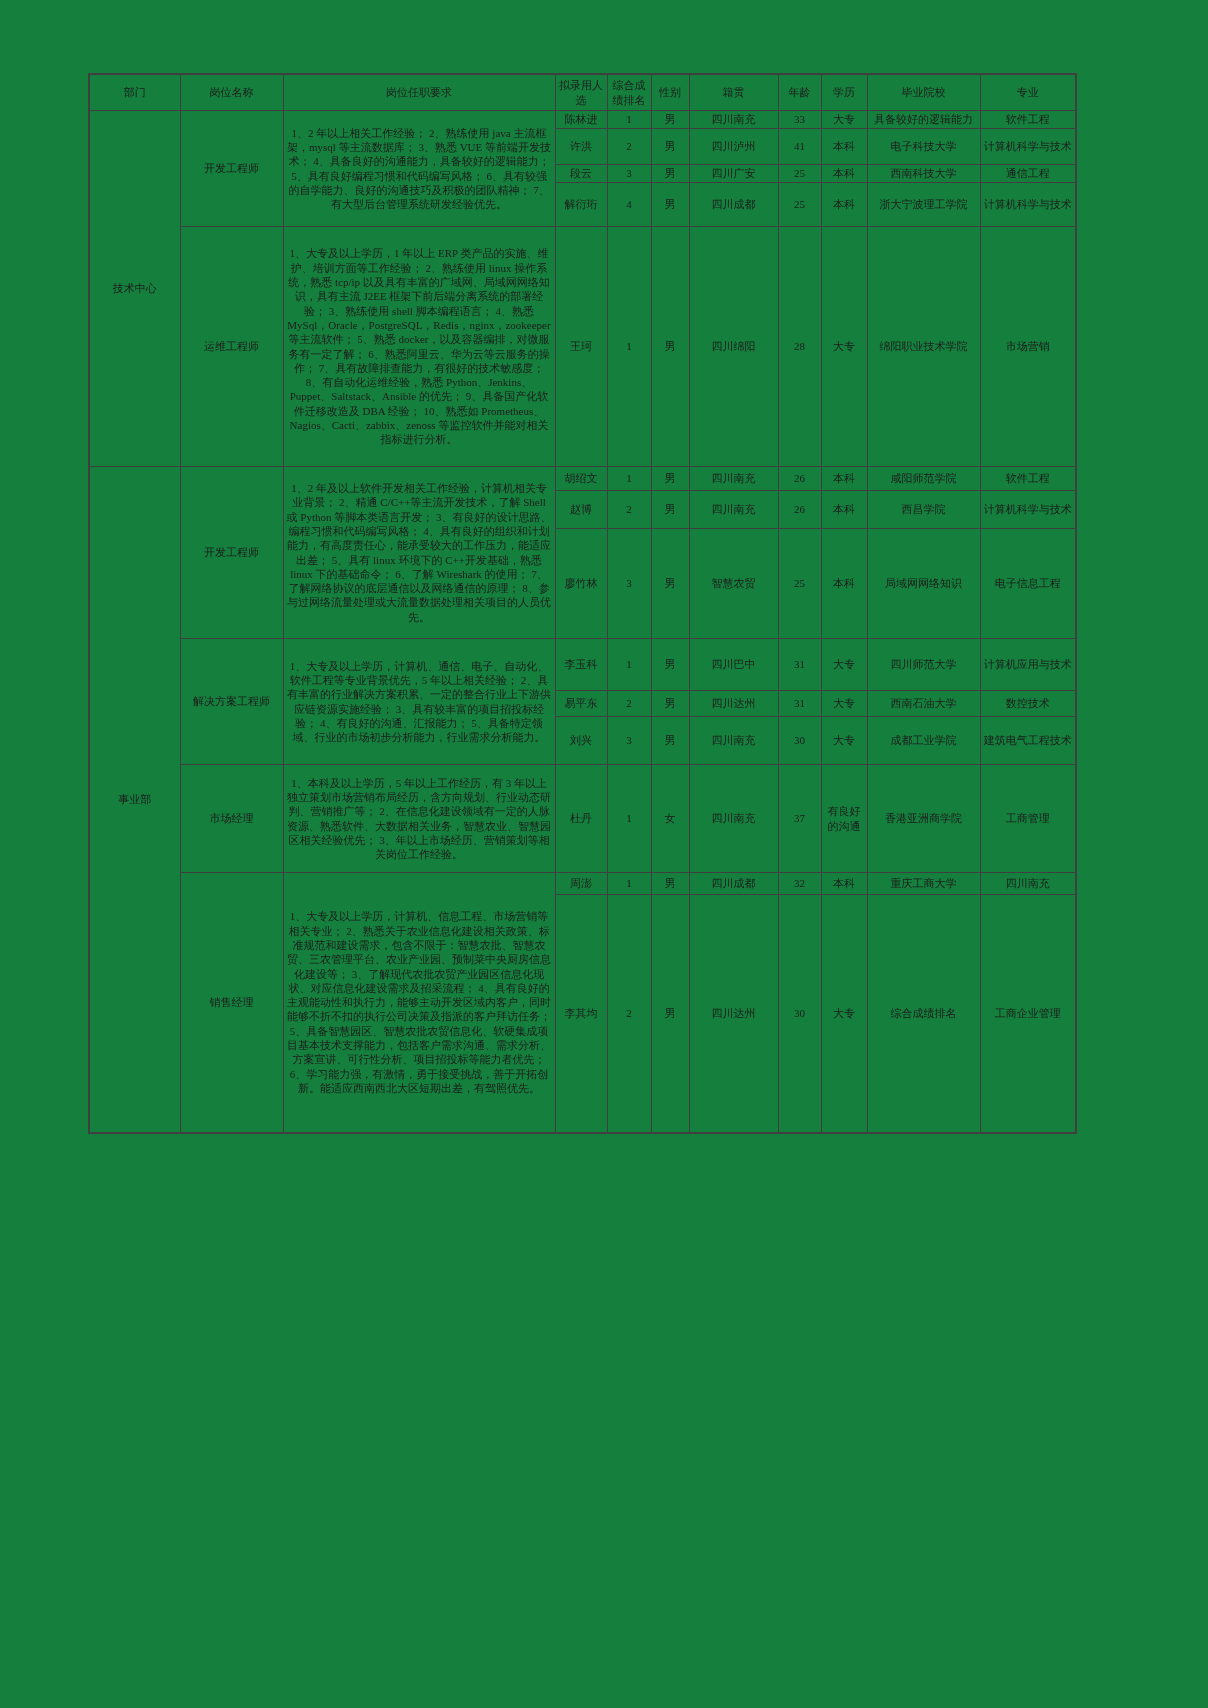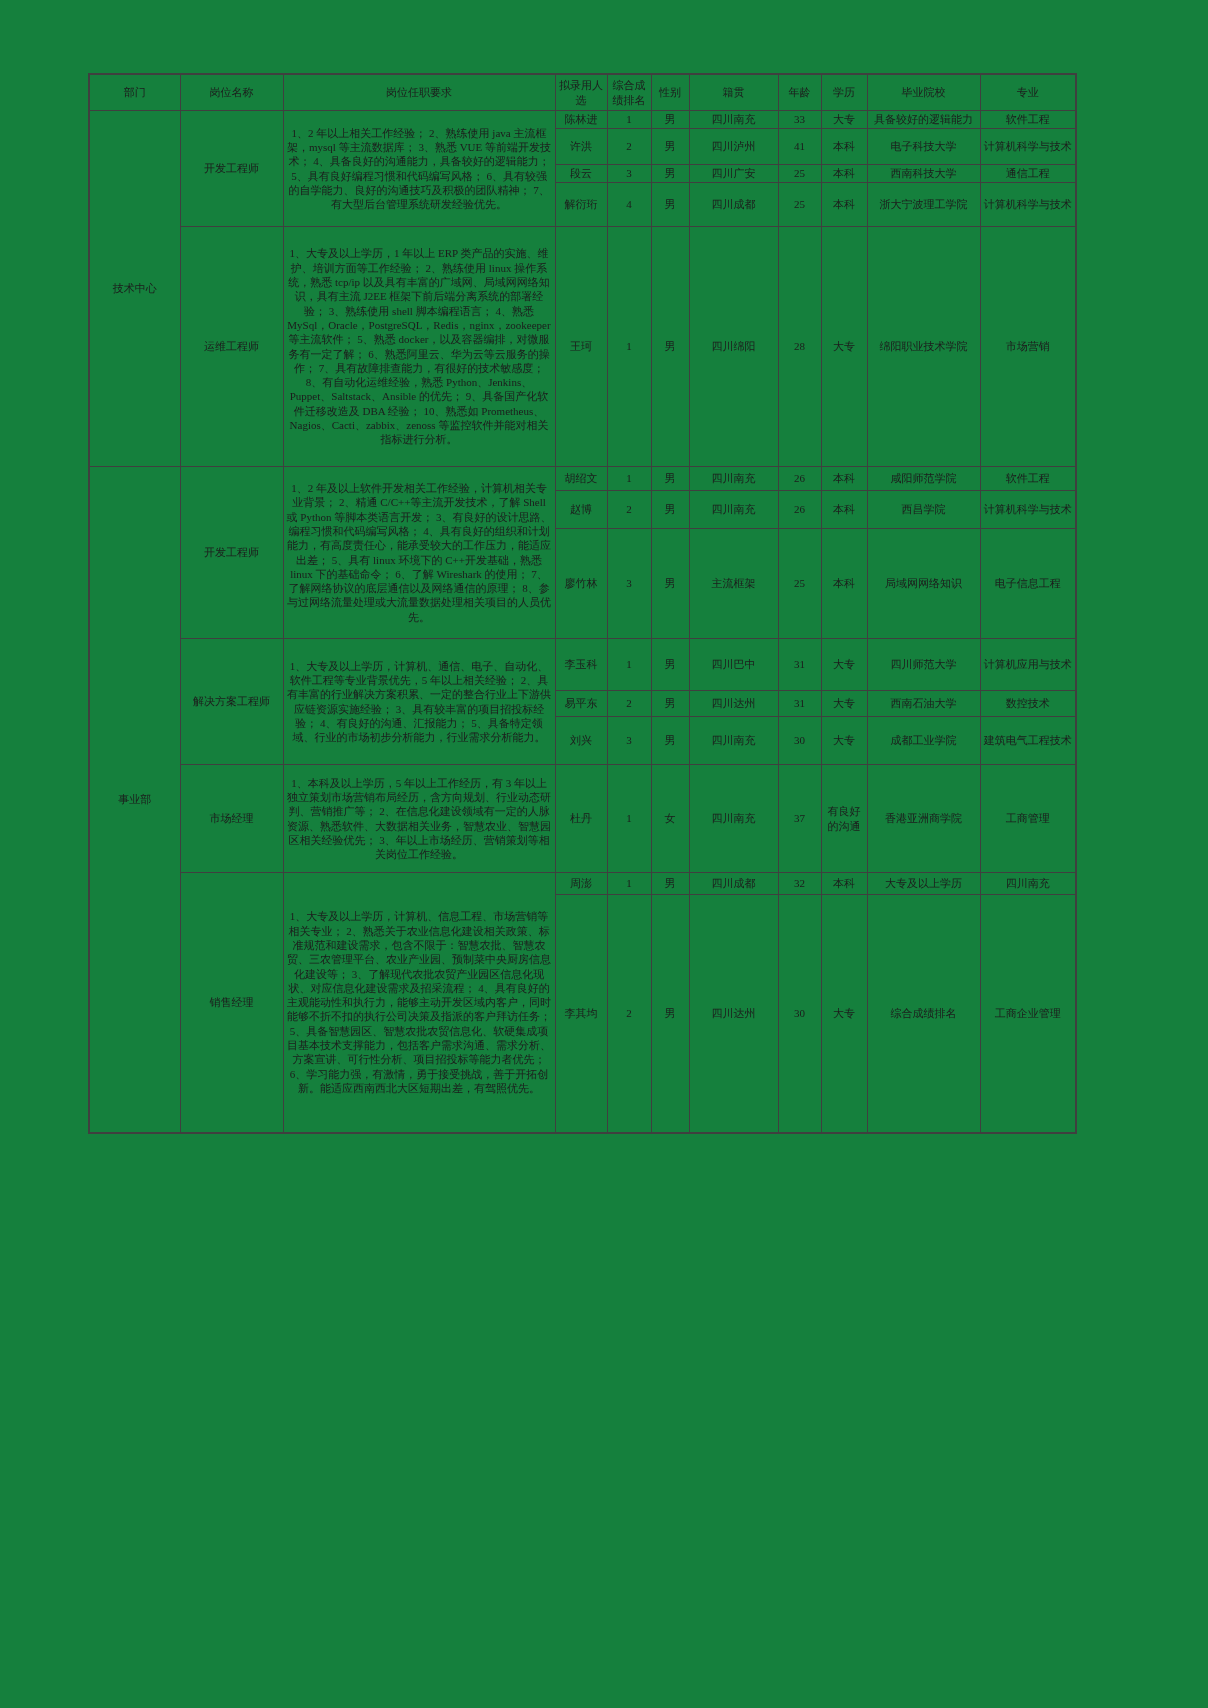--- a/index.html
+++ b/index.html
@@ -140,21 +140,21 @@
         <td>四川南充</td>
         <td>26</td>
         <td>本科</td>
         <td>西昌学院</td>
         <td>计算机科学与技术</td>
       </tr>
       <tr class="rh110">
         <td>廖竹林</td>
         <td>3</td>
         <td>男</td>
-        <td>主流框架</td>
+        <td>智慧农贸</td>
         <td>25</td>
         <td>本科</td>
         <td>局域网网络知识</td>
         <td>电子信息工程</td>
       </tr>
 
       <tr class="rh52">
         <td rowspan="3">解决方案工程师</td>
         <td rowspan="3" class="req">1、大专及以上学历，计算机、通信、电子、自动化、软件工程等专业背景优先，5 年以上相关经验； 2、具有丰富的行业解决方案积累、一定的整合行业上下游供应链资源实施经验； 3、具有较丰富的项目招投标经验； 4、有良好的沟通、汇报能力； 5、具备特定领域、行业的市场初步分析能力，行业需求分析能力。</td>
         <td>李玉科</td>
@@ -202,21 +202,21 @@
 
       <tr class="rh22">
         <td rowspan="2">销售经理</td>
         <td rowspan="2" class="req">1、大专及以上学历，计算机、信息工程、市场营销等相关专业； 2、熟悉关于农业信息化建设相关政策、标准规范和建设需求，包含不限于：智慧农批、智慧农贸、三农管理平台、农业产业园、预制菜中央厨房信息化建设等； 3、了解现代农批农贸产业园区信息化现状、对应信息化建设需求及招采流程； 4、具有良好的主观能动性和执行力，能够主动开发区域内客户，同时能够不折不扣的执行公司决策及指派的客户拜访任务； 5、具备智慧园区、智慧农批农贸信息化、软硬集成项目基本技术支撑能力，包括客户需求沟通、需求分析、方案宣讲、可行性分析、项目招投标等能力者优先； 6、学习能力强，有激情，勇于接受挑战，善于开拓创新。能适应西南西北大区短期出差，有驾照优先。</td>
         <td>周澎</td>
         <td>1</td>
         <td>男</td>
         <td>四川成都</td>
         <td>32</td>
         <td>本科</td>
-        <td>大专及以上学历</td>
+        <td>重庆工商大学</td>
         <td>四川南充</td>
       </tr>
       <tr class="rh238">
         <td>李其均</td>
         <td>2</td>
         <td>男</td>
         <td>四川达州</td>
         <td>30</td>
         <td>大专</td>
         <td>综合成绩排名</td>

